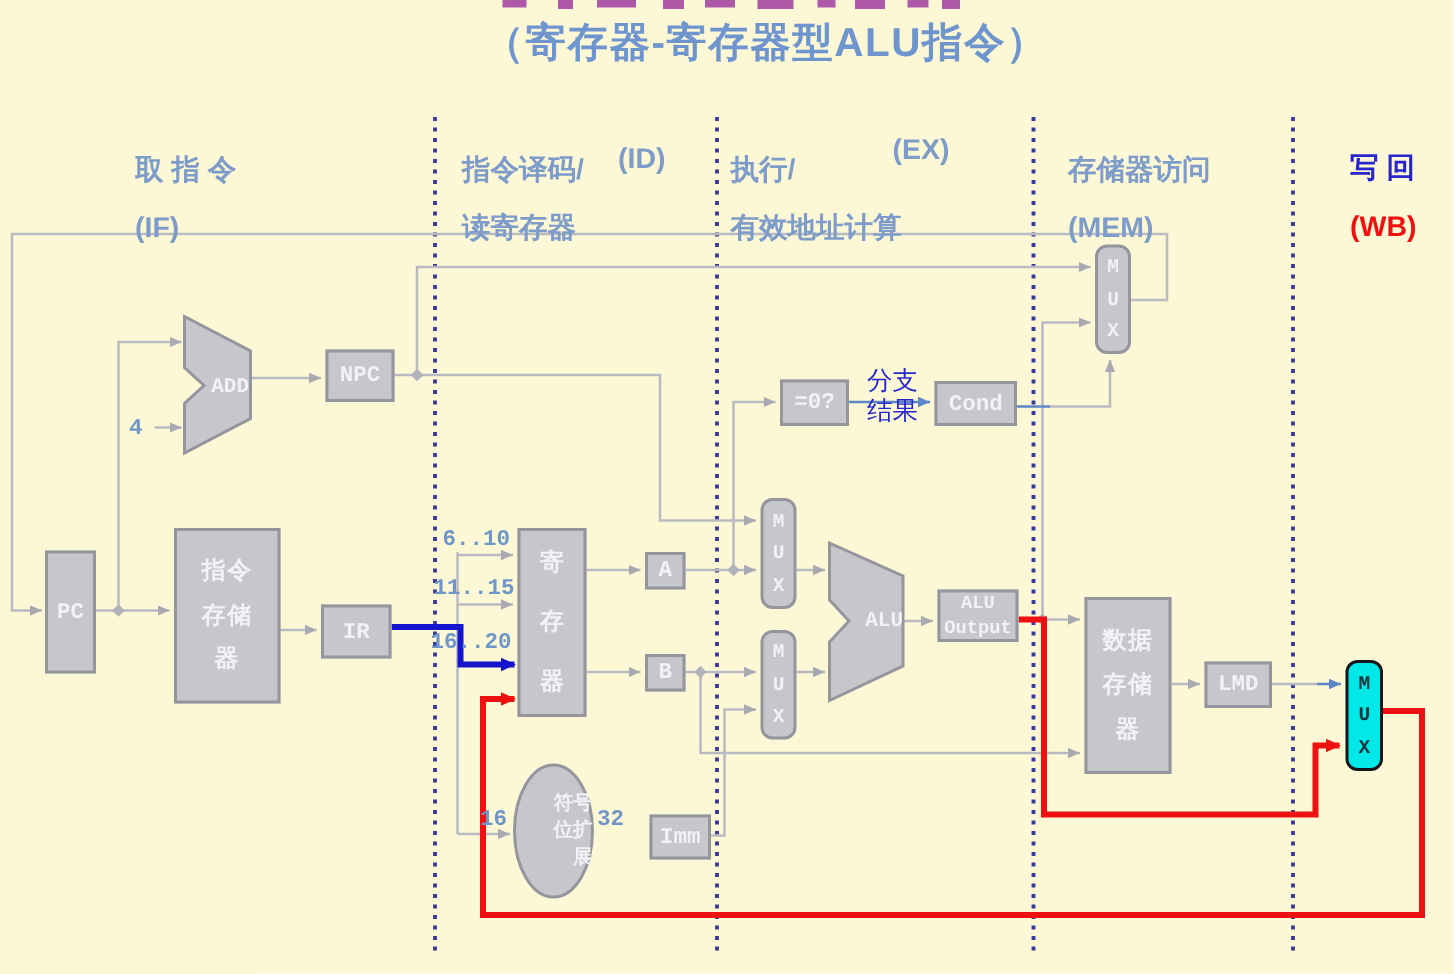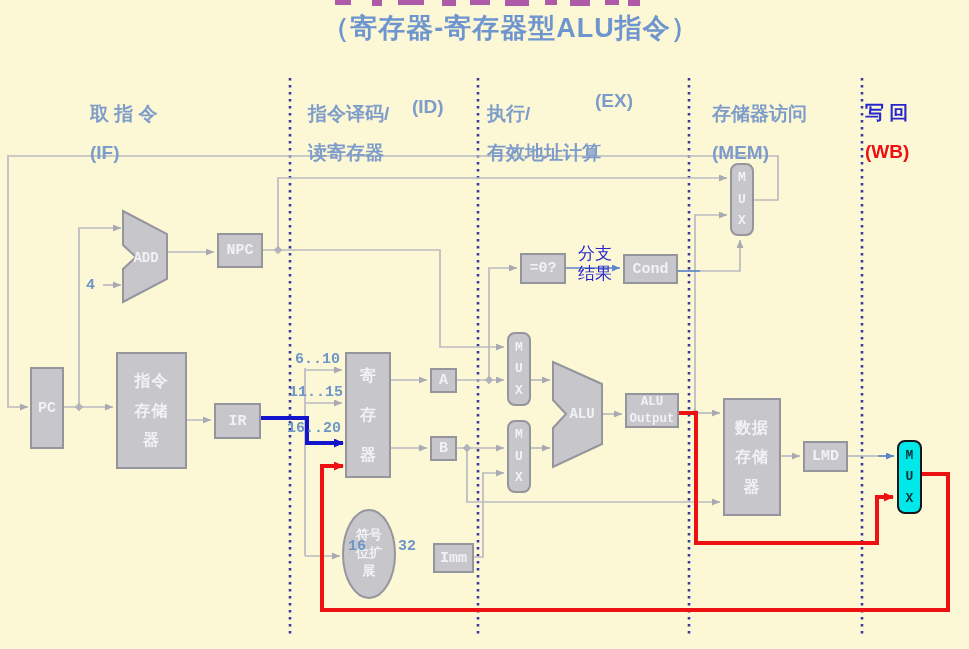--- a/index.html
+++ b/index.html
@@ -9,21 +9,21 @@
   .box{position:absolute;z-index:2;box-sizing:border-box;background:#C6C6CB;border:2px solid #95959D;
        display:flex;align-items:center;justify-content:center;text-align:center;
        color:#F2F2F6;font-weight:bold;white-space:pre-line;}
   .mono{font-family:"Liberation Mono","DejaVu Sans Mono",monospace;font-size:15px;}
   .cjk{font-size:16px;line-height:1.85;letter-spacing:1px;}
   .tall{font-size:16px;line-height:2.45;}
   .mux{border-radius:8px;font-family:"Liberation Mono","DejaVu Sans Mono",monospace;
        font-size:13px;line-height:1.65;}
   .mux-cyan{background:#00E8E8;border:2px solid #15151C;color:#06343C;}
   .small{font-family:"Liberation Mono","DejaVu Sans Mono",monospace;font-size:12.5px;line-height:1.3;}
-  .shape-label{position:absolute;z-index:2;color:#F2F2F6;font-weight:bold;text-align:center;
+  .shape-label{position:absolute;z-index:2;color:#F2F2F6;font-weight:bold;text-align:right;
        font-family:"Liberation Mono","DejaVu Sans Mono",monospace;font-size:14px;white-space:pre-line;}
   .bitlbl{position:absolute;z-index:2;color:#6E96C8;font-weight:bold;font-size:15px;
        font-family:"Liberation Mono","DejaVu Sans Mono",monospace;}
   .hdr{position:absolute;z-index:2;color:#7E9CC9;font-weight:bold;font-size:19px;line-height:1.02;
        white-space:pre-line;}
   .center{}
   .strong{color:#2626CC;}
   .red{color:#EE1111;}
   .branch{position:absolute;z-index:2;color:#2626CC;font-weight:normal;font-size:17px;
        line-height:1.15;white-space:pre-line;text-align:center;}
@@ -141,21 +141,21 @@
   <div class="hdr" style="left:412px;top:97px;">(ID)</div>
   <div class="hdr" style="left:487px;top:85px;">
     <div>执行/</div>
     <div>有效地址计算</div>
   </div>
   <div class="hdr" style="left:595px;top:91px;">(EX)</div>
   <div class="hdr center" style="left:712px;top:85px;width:120px;">
     <div>存储器访问</div>
     <div>(MEM)</div>
   </div>
-  <div class="hdr center" style="left:865px;top:84px;width:64px;">
+  <div class="hdr center" style="left:900px;top:84px;width:64px;">
     <div class="strong">写 回</div>
     <div class="red">(WB)</div>
   </div>
 
   <div class="box mono" style="left:30px;top:367px;width:34px;height:82px;">PC</div>
   <div class="box cjk" style="left:116px;top:352px;width:71px;height:117px;">指令
 存储
 器</div>
   <div class="box mono" style="left:217px;top:233px;width:46px;height:35px;">NPC</div>
   <div class="box mono" style="left:214px;top:403px;width:47px;height:36px;">IR</div>
@@ -189,18 +189,18 @@
   <div class="shape-label" style="left:126px;top:250px;width:40px;">ADD</div>
   <div class="shape-label" style="left:562px;top:406px;width:40px;">ALU</div>
   <div class="shape-label" style="left:343px;top:526px;width:52px;font-size:13px;line-height:1.4;font-family:'Liberation Sans','DejaVu Sans',sans-serif;">符号
 位扩
 展</div>
 
   <div class="bitlbl" style="left:86px;top:277px;">4</div>
   <div class="bitlbl" style="left:295px;top:351px;">6..10</div>
   <div class="bitlbl" style="left:289px;top:384px;">11..15</div>
   <div class="bitlbl" style="left:287px;top:420px;">16..20</div>
-  <div class="bitlbl" style="left:320px;top:538px;margin-left:28px;">16</div>
+  <div class="bitlbl" style="left:320px;top:538px;">16</div>
   <div class="bitlbl" style="left:398px;top:538px;">32</div>
   <div class="branch" style="left:573px;top:244px;width:44px;">分支
 结果</div>
 
 </div>
 
 </body></html>

